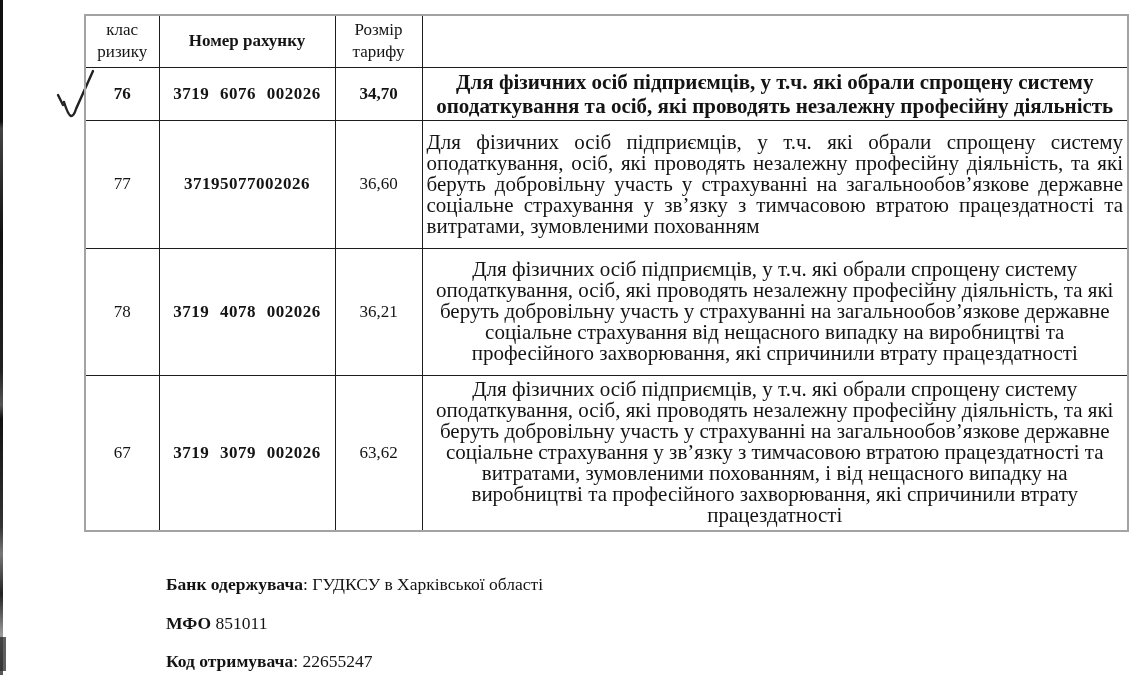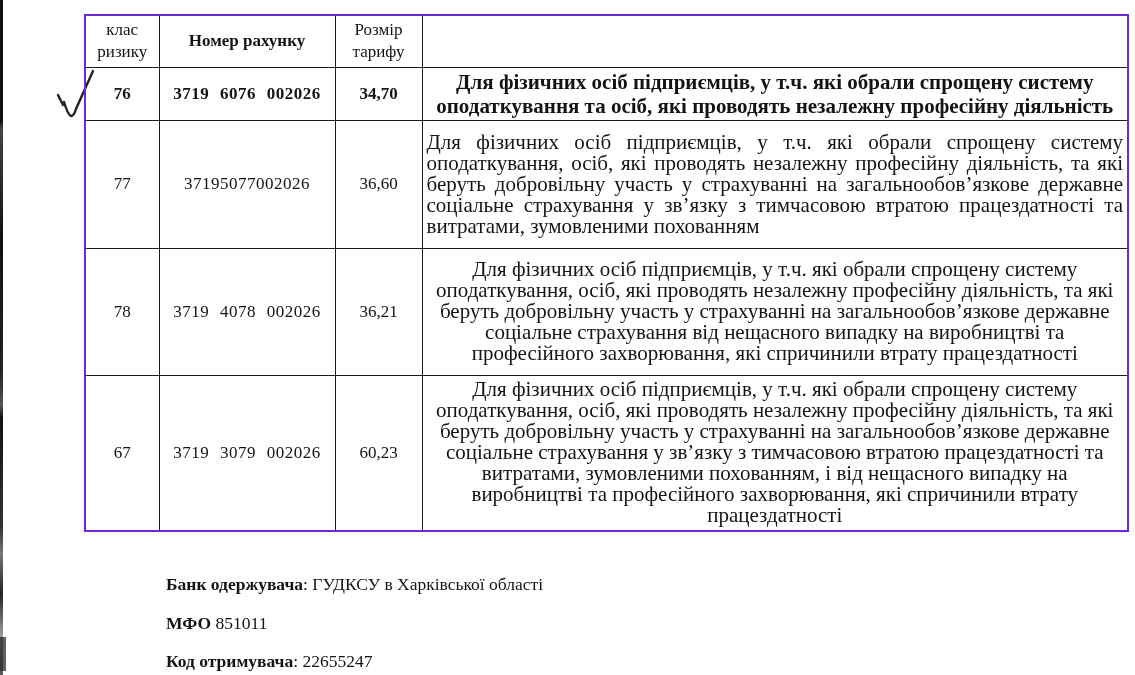--- a/index.html
+++ b/index.html
@@ -55,21 +55,21 @@
   
   table.tariff {
     position: absolute;
     left: 84px;
     top: 14px;
     width: 1043px;
     border-collapse: collapse;
     table-layout: fixed;
     font-size: 17px;
     color: #141414;
-    border: 2px solid #6d28d9;
+    border: 2px solid #a3a3a3;
   }
   table.tariff col.c1 { width: 74px; }
   table.tariff col.c2 { width: 176px; }
   table.tariff col.c3 { width: 87px; }
   table.tariff col.c4 { width: 706px; }
 
   table.tariff th, table.tariff td {
     border: 1px solid #1c1c1c;
     padding: 2px 4px;
     text-align: center;
@@ -95,21 +95,21 @@
     padding: 1px 5px 1px 6px;
     line-height: 21px;
     font-size: 21px;
   }
   th.desc-h { border: 2px solid #111; }
 
   tr.row-76 td { font-weight: bold; }
   tr.row-76 td.desc { line-height: 24px; padding-top: 2px; }
   tr.row-77 td.desc { text-align: justify; }
 
-  td.account { word-spacing: 6px; letter-spacing: 0.5px; }
+  td.account { word-spacing: 6px; letter-spacing: 0.5px; font-weight: bold; }
 
   
   .footer-block {
     position: absolute;
     left: 158px;
     top: 561px;
     width: 850px;
     font-size: 17.5px;
     line-height: 30.5px;
     color: #141414;
@@ -156,21 +156,21 @@
     </tr>
     <tr class="row-78">
       <td>78</td>
       <td class="account">3719 4078 002026</td>
       <td>36,21</td>
       <td class="desc">Для фізичних осіб підприємців, у т.ч. які обрали спрощену систему оподаткування, осіб, які  проводять незалежну професійну діяльність, та які  беруть добровільну участь  у страхуванні на загальнообов’язкове державне соціальне страхування від нещасного випадку на виробництві та професійного захворювання, які спричинили втрату працездатності</td>
     </tr>
     <tr class="row-79">
       <td>67</td>
       <td class="account">3719 3079 002026</td>
-      <td>60,23</td>
+      <td>63,62</td>
       <td class="desc">Для фізичних осіб підприємців, у т.ч. які обрали спрощену систему оподаткування, осіб, які  проводять незалежну професійну діяльність, та які  беруть добровільну участь  у страхуванні на загальнообов’язкове державне соціальне страхування у зв’язку з тимчасовою втратою працездатності та витратами, зумовленими похованням, і від нещасного випадку на виробництві та професійного захворювання, які спричинили втрату працездатності</td>
     </tr>
   </tbody>
 </table>
 
 <div class="footer-block">
   <p><span class="lbl">Банк одержувача</span><span>: </span><span>ГУДКСУ в Харківської області</span></p>
   <p><span class="lbl">МФО</span><span> </span><span>851011</span></p>
   <p><span class="lbl">Код отримувача</span><span>: </span><span>22655247</span></p>
 </div>

